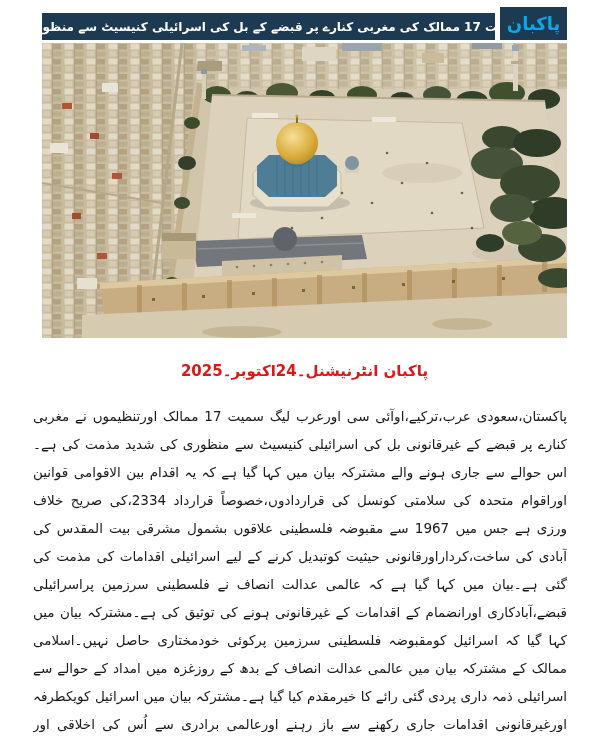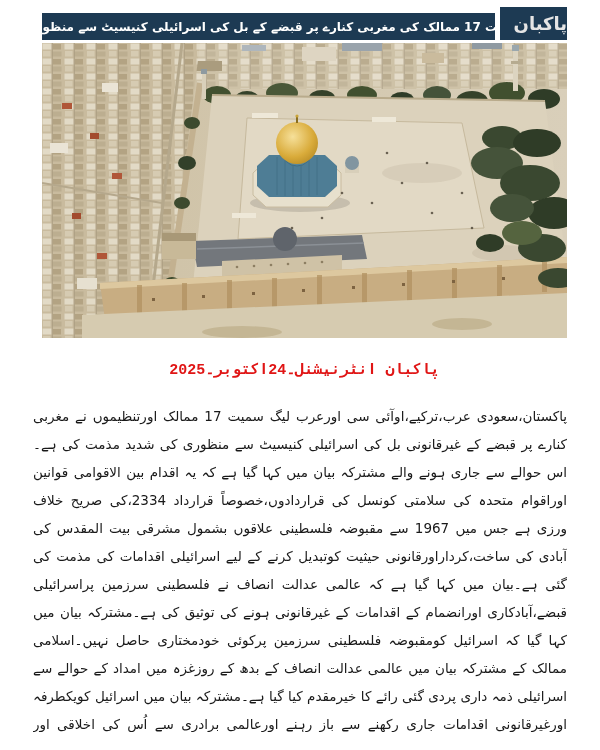--- a/index.html
+++ b/index.html
@@ -16,37 +16,37 @@
     display:flex;flex-direction:row;align-items:flex-end;gap:5px;
   }
   .headline-bar{
     flex:1;height:27px;background:#1d3a53;color:#ffffff;
     display:flex;align-items:center;justify-content:center;
     overflow:hidden;white-space:nowrap;
     font-size:12px;font-weight:600;direction:rtl;
     padding:0 6px;box-sizing:border-box;
   }
   .logo-box{
-    width:67px;height:33px;background:#1d3a53;color:#e5e5e5;
-    display:flex;align-items:center;justify-content:flex-start;
+    width:67px;height:33px;background:#1d3a53;color:#0ea5e9;
+    display:flex;align-items:center;justify-content:center;
     font-size:18px;font-weight:bold;direction:rtl;flex:0 0 auto;
   }
 
   
   .photo{
     position:absolute;top:43px;left:42px;width:525px;height:295px;
     overflow:hidden;background:#d3c7ae;
   }
   .photo svg{display:block;width:525px;height:295px;}
 
   
   .dateline{
     position:absolute;top:358px;left:42px;width:525px;height:26px;
     text-align:center;color:#e01515;font-size:15px;font-weight:600;
-    direction:rtl;line-height:26px;font-family:Liberation Mono, monospace;
+    direction:rtl;line-height:26px;
   }
 
   
   .article-body{
     position:absolute;top:402px;left:33px;width:534px;height:330px;
     direction:rtl;text-align:justify;
     color:#191919;font-size:13.5px;line-height:28px;
     overflow:hidden;
   }
 </style>

